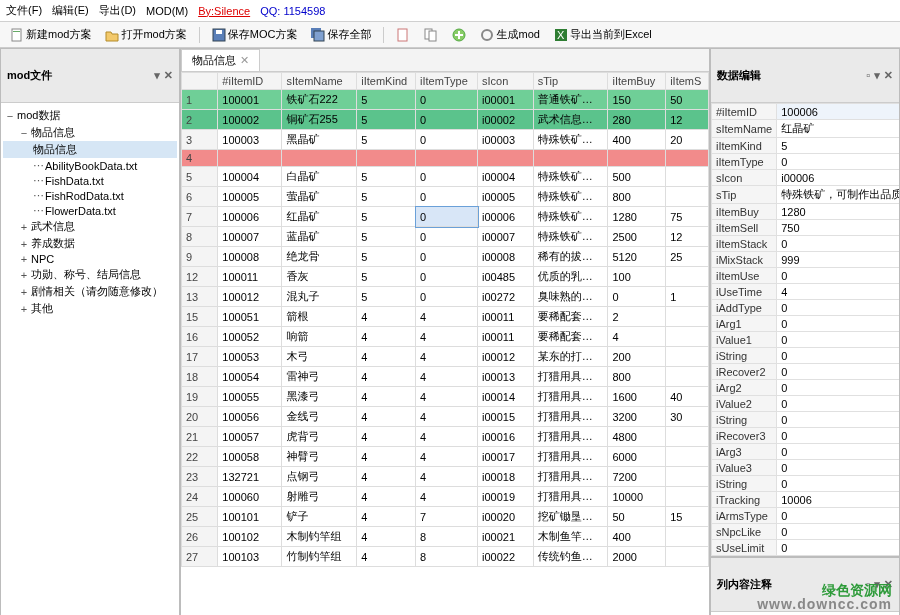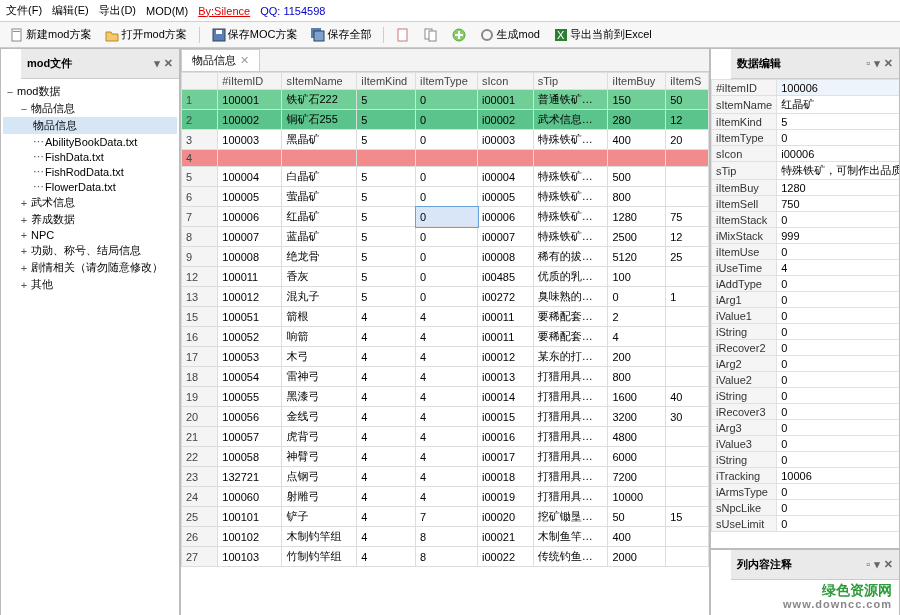--- a/index.html
+++ b/index.html
@@ -6,21 +6,21 @@
 body { background:#f0f0f0; width:900px; height:615px; overflow:hidden; position:relative; }
 .menubar { background:#fff; border-bottom:1px solid #d0d0d0; padding:3px 6px; display:flex; align-items:center; gap:10px; }
 .menubar .menu-item { cursor:default; }
 .menubar .author { color:#d00;text-decoration:underline; }
 .menubar .qq { color:#00c; }
 .toolbar { background:#f7f7f7; border-bottom:1px solid #ccc; padding:3px 6px; display:flex; align-items:center; gap:6px; }
 .toolbar .tb-btn { display:flex; align-items:center; gap:2px; padding:2px 4px; cursor:default; }
 .toolbar .sep { width:1px; height:16px; background:#ccc; margin:0 2px; }
 .main { display:flex; height:calc(100% - 44px); }
 .panel { background:#fff; border:1px solid #bcbcbc; display:flex; flex-direction:column; }
-.panel-header { background:#eaeaea; border-bottom:1px solid #ccc; padding:7px 6px; display:flex; align-items:center; justify-content:space-between; font-weight:bold;margin-left:20px; }
+.panel-header { background:#eaeaea; border-bottom:1px solid #ccc; padding:19px 6px; display:flex; align-items:center; justify-content:space-between; font-weight:bold; }
 .panel-header .controls { display:flex; gap:4px; color:#666; }
 .left { width:180px; }
 .tree { flex:1; overflow:auto; padding:4px 2px; }
 .tree-item { padding:1px 2px; display:flex; align-items:center; gap:2px; white-space:nowrap; }
 .tree-item.selected { background:#d6e6f5; }
 .toggle { width:10px; text-align:center; color:#555; }
 .center-wrap { flex:1; display:flex; flex-direction:column; }
 .tabbar { background:#f3f3f3; border-bottom:1px solid #ccc; display:flex; }
 .tab { padding:3px 10px; border:1px solid #ccc; border-bottom:none; background:#fff; margin-right:-1px; display:flex; align-items:center; gap:4px; }
 .tab .close { color:#999; cursor:default; }
@@ -36,21 +36,21 @@
 .right { width:190px; display:flex; flex-direction:column; }
 .propgrid { flex:1; overflow:auto; }
 .propgrid table { border-collapse:collapse; width:100%; }
 .propgrid td { border:1px solid #e0e0e0; padding:1px 4px; height:16px; white-space:nowrap; overflow:hidden; }
 .propgrid td.k { background:#f5f5f5; width:80px; color:#333; }
 .propgrid td.v { background:#fff; }
 .propgrid tr.sel td.v { background:#eef4fb; }
 .notes-panel { border-top:1px solid #bcbcbc; }
 .watermark { position:absolute; right:8px; bottom:4px; text-align:right; line-height:14px; font-weight:bold; }
 .watermark .g { color:#2e9b3a; font-size:14px; }
-.watermark .u { color:#888; font-size:11px; letter-spacing:1px; }
+.watermark .u { color:#888; font-size:14px; letter-spacing:1px; }
 .icon-svg { width:14px; height:14px; }
 </style>
 </head>
 <body>
 
 <div class="menubar">
   <span class="menu-item">文件(F)</span>
   <span class="menu-item">编辑(E)</span>
   <span class="menu-item">导出(D)</span>
   <span class="menu-item">MOD(M)</span>

